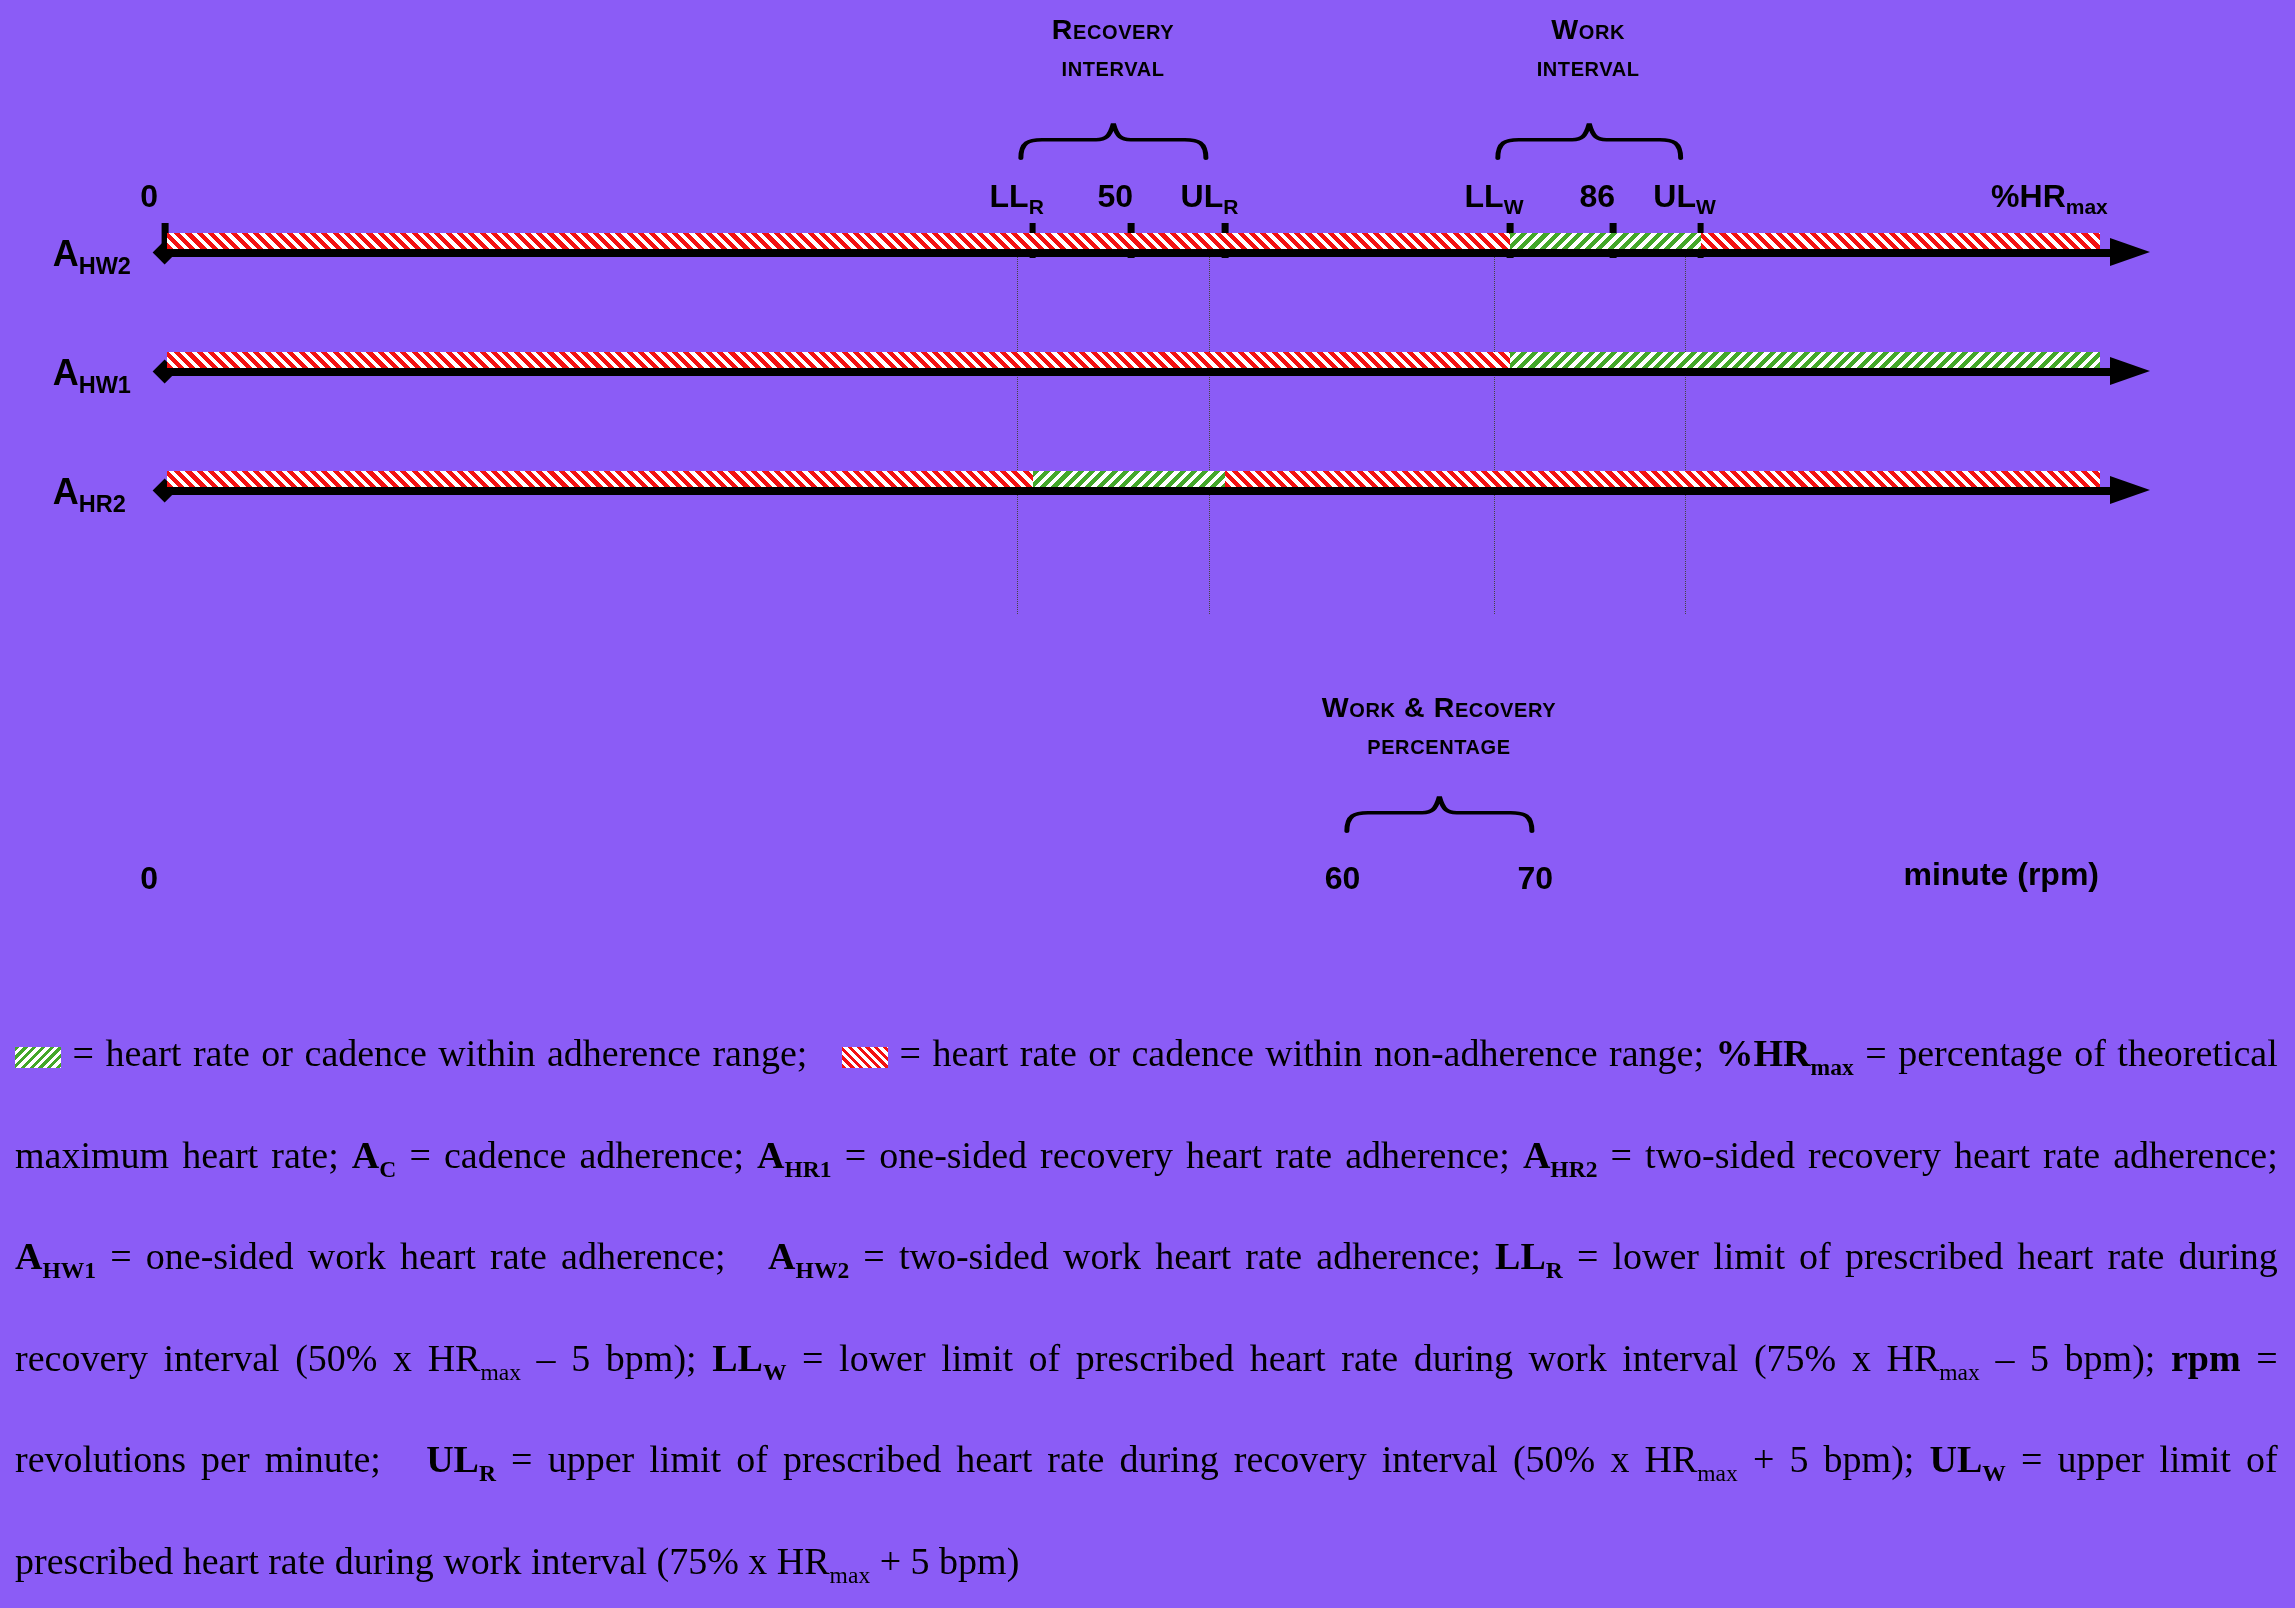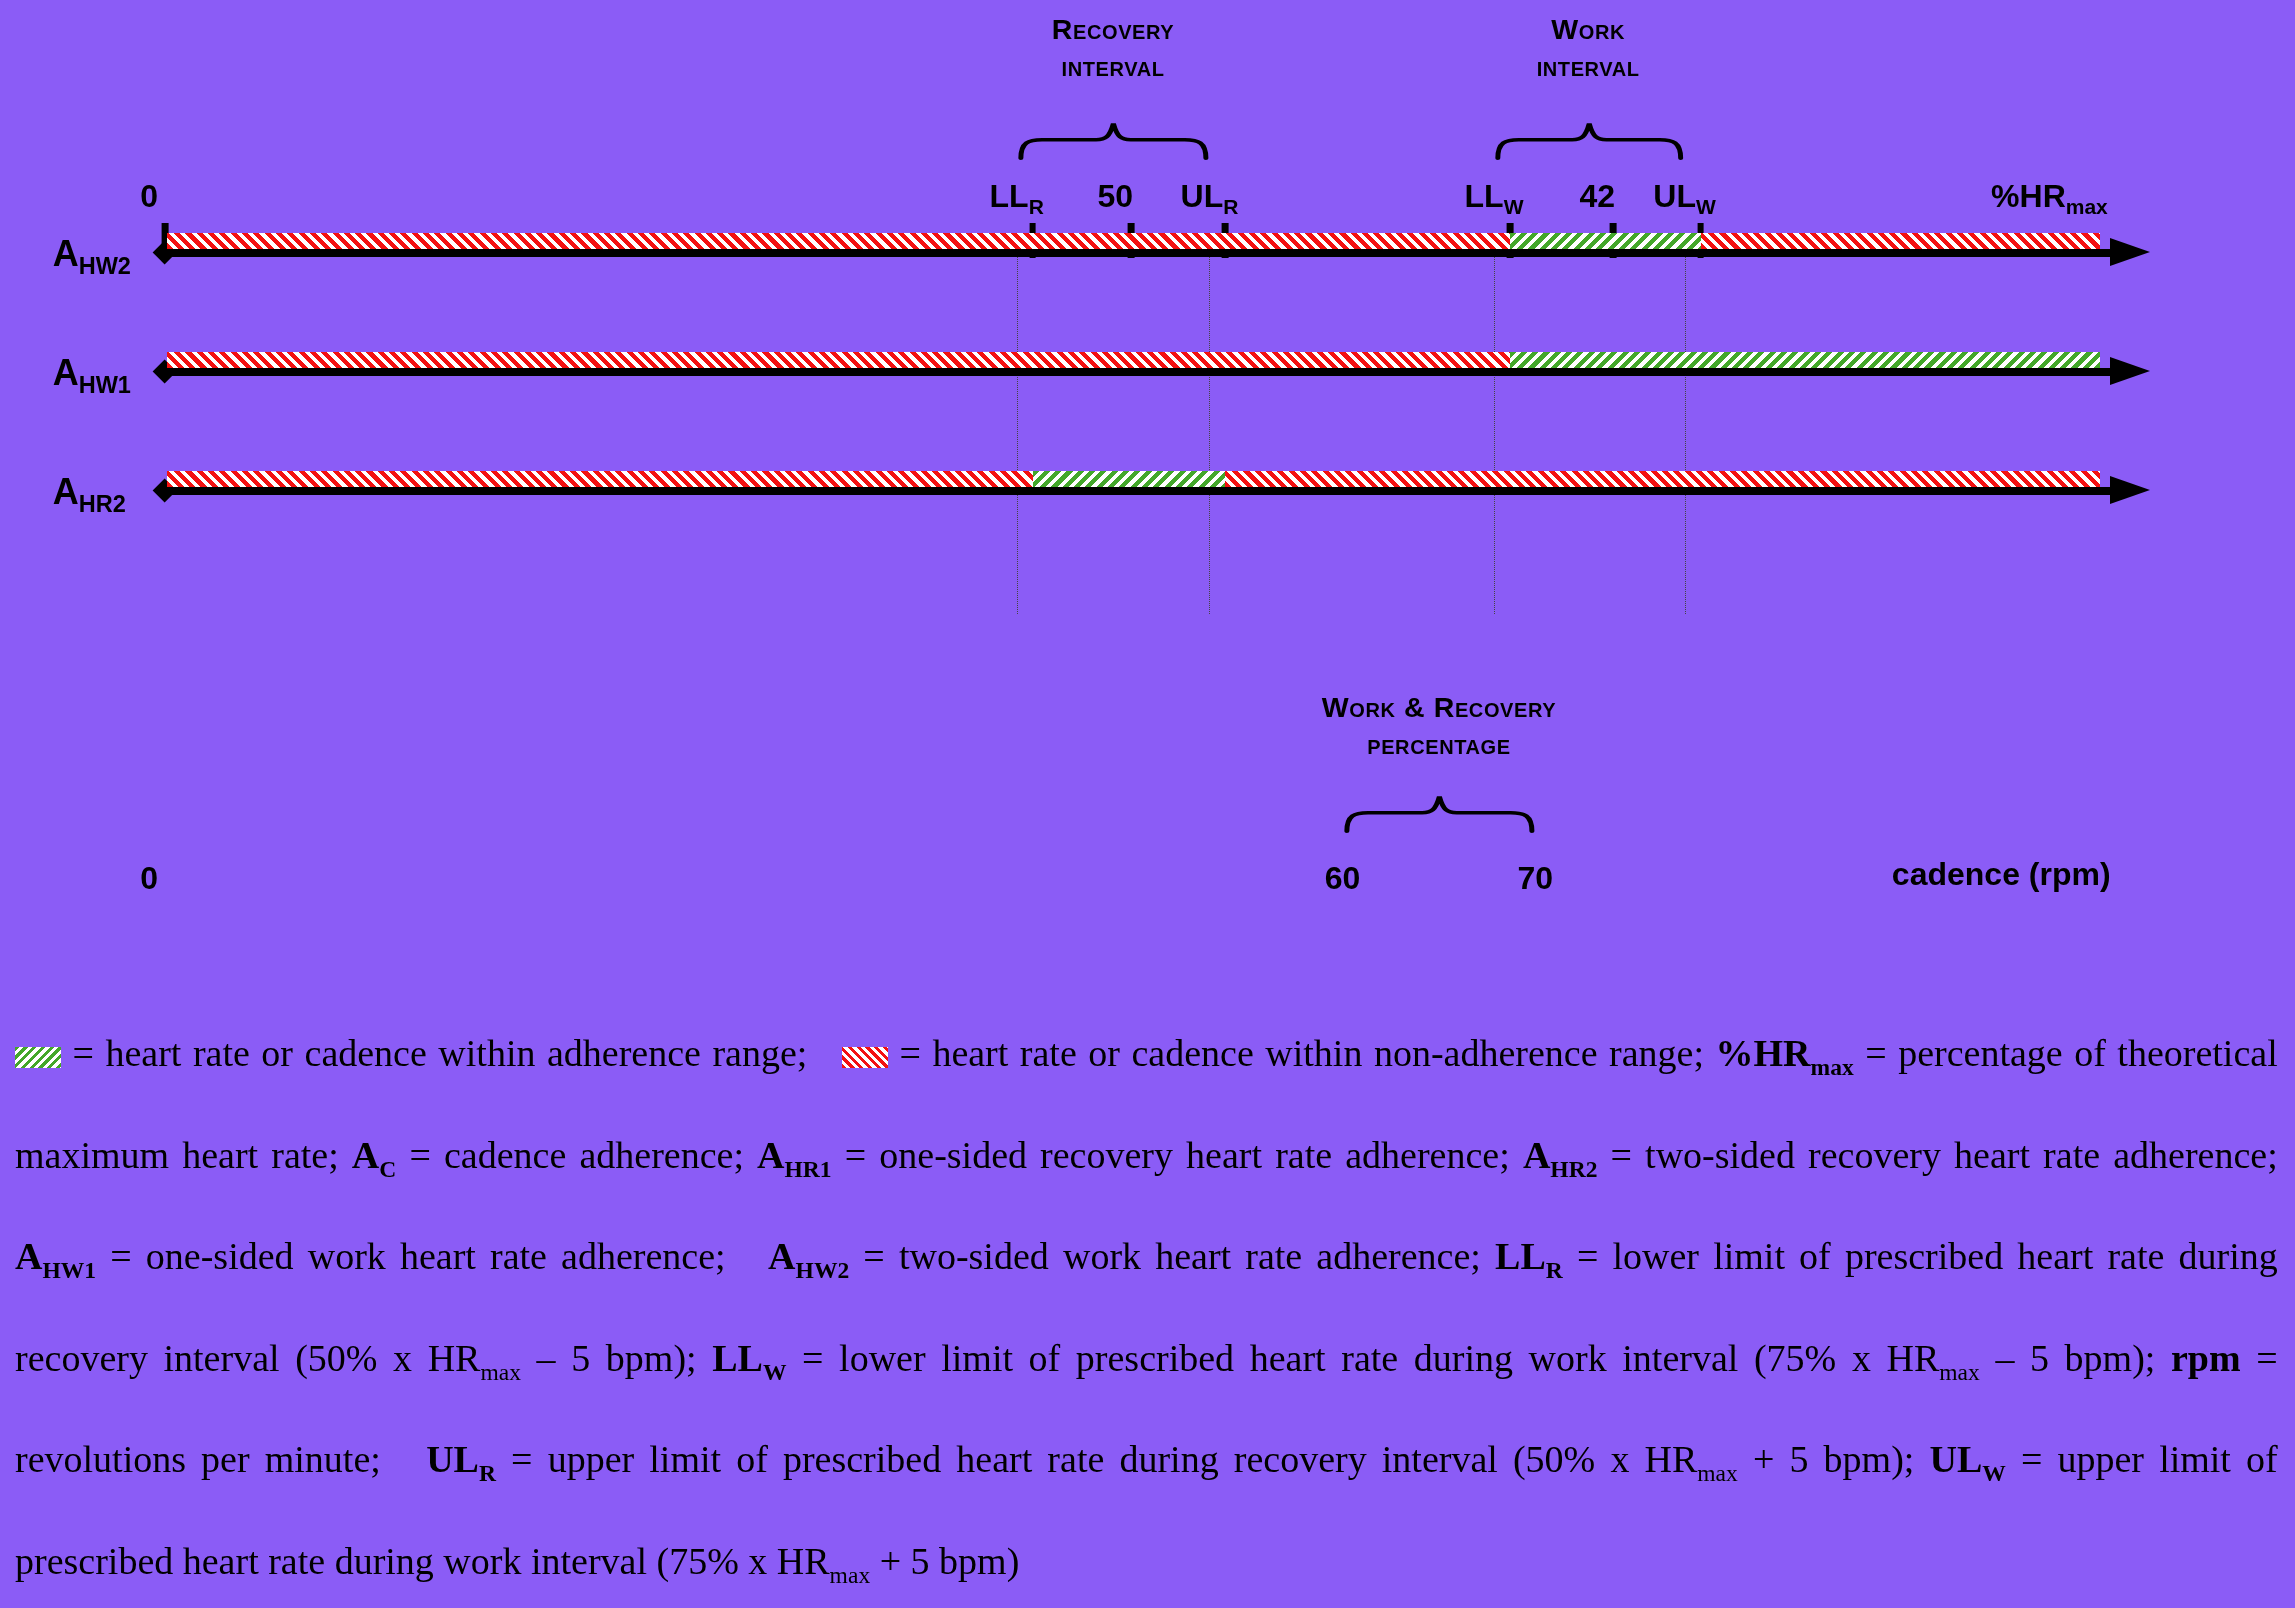--- a/index.html
+++ b/index.html
@@ -75,21 +75,21 @@
     <svg viewBox="0 0 100 30" preserveAspectRatio="none">
       <path d="M2,28 C2,16 6,14 13,14 L41,14 C46,14 48,12 50,2 C52,12 54,14 59,14 L87,14 C94,14 98,16 98,28" fill="none" stroke="#000" stroke-width="2.6" stroke-linecap="round"></path>
     </svg>
   </div>
 
   <span class="tick-label" style="left:6.5%;top:178px">0</span>
   <span class="tick-label" style="left:44.3%;top:178px"><span>LL</span><sub>R</sub></span>
   <span class="tick-label" style="left:48.6%;top:178px"><span>50</span><sub></sub></span>
   <span class="tick-label" style="left:52.7%;top:178px"><span>UL</span><sub>R</sub></span>
   <span class="tick-label" style="left:65.1%;top:178px"><span>LL</span><sub>W</sub></span>
-  <span class="tick-label" style="left:69.6%;top:178px"><span>42</span><sub></sub></span>
+  <span class="tick-label" style="left:69.6%;top:178px"><span>86</span><sub></sub></span>
   <span class="tick-label" style="left:73.4%;top:178px"><span>UL</span><sub>W</sub></span>
   <span class="tick-label" style="left:89.3%;top:178px"><span>%HR</span><sub>max</sub></span>
 
   <div class="axis-row" style="top:230px">
     <span class="axis-label"><span>A</span><sub>HW2</sub></span>
     <div class="axis-line"></div>
     <div class="axis-diamond"></div>
     <div class="axis-arrow"></div>
     <div class="tick" style="left:6.5%"></div>
     <div class="tick" style="left:44.3%"></div>
@@ -119,19 +119,19 @@
     <div class="axis-arrow"></div>
   <div class="seg red" style="left: 6.6%; width: 37.7%;"></div>
       <div class="seg green" style="left: 44.3%; width: 8.4%;"></div>
       <div class="seg red" style="left: 52.7%; width: 38.1%;"></div>
     </div>
 
 
   <span class="tick-label" style="left:6.5%;top:860px">0</span>
   <span class="tick-label" style="left:58.5%;top:860px">60</span>
   <span class="tick-label" style="left:66.9%;top:860px">70</span>
-  <span class="tick-label" style="left:87.2%;top:856px">cadence (rpm)</span>
+  <span class="tick-label" style="left:87.2%;top:856px">minute (rpm)</span>
 
 
   <div id="caption"><span class="swatch green"></span><span> = heart rate or cadence within adherence range; &nbsp;&nbsp;</span><span class="swatch red"></span><span> = heart rate or cadence within non-adherence range; </span><span class="b">%HR</span><sub class="b">max</sub><span> = percentage of theoretical maximum heart rate; </span><span class="b">A</span><sub class="b">C</sub><span> = cadence adherence; </span><span class="b">A</span><sub class="b">HR1</sub><span> = one-sided recovery heart rate adherence; </span><span class="b">A</span><sub class="b">HR2</sub><span> = two-sided recovery heart rate adherence; </span><span class="b">A</span><sub class="b">HW1</sub><span> = one-sided work heart rate adherence; &nbsp;&nbsp;</span><span class="b">A</span><sub class="b">HW2</sub><span> = two-sided work heart rate adherence; </span><span class="b">LL</span><sub class="b">R</sub><span> = lower limit of prescribed heart rate during recovery interval (50% x HR</span><sub>max</sub><span> – 5 bpm); </span><span class="b">LL</span><sub class="b">W</sub><span> = lower limit of prescribed heart rate during work interval (75% x HR</span><sub>max</sub><span> – 5 bpm); </span><span class="b">rpm</span><span> = revolutions per minute; &nbsp;&nbsp;</span><span class="b">UL</span><sub class="b">R</sub><span> = upper limit of prescribed heart rate during recovery interval (50% x HR</span><sub>max</sub><span> + 5 bpm); </span><span class="b">UL</span><sub class="b">W</sub><span> = upper limit of prescribed heart rate during work interval (75% x HR</span><sub>max</sub><span> + 5 bpm)</span></div>
 
 </div>
 
 
 </body></html>

